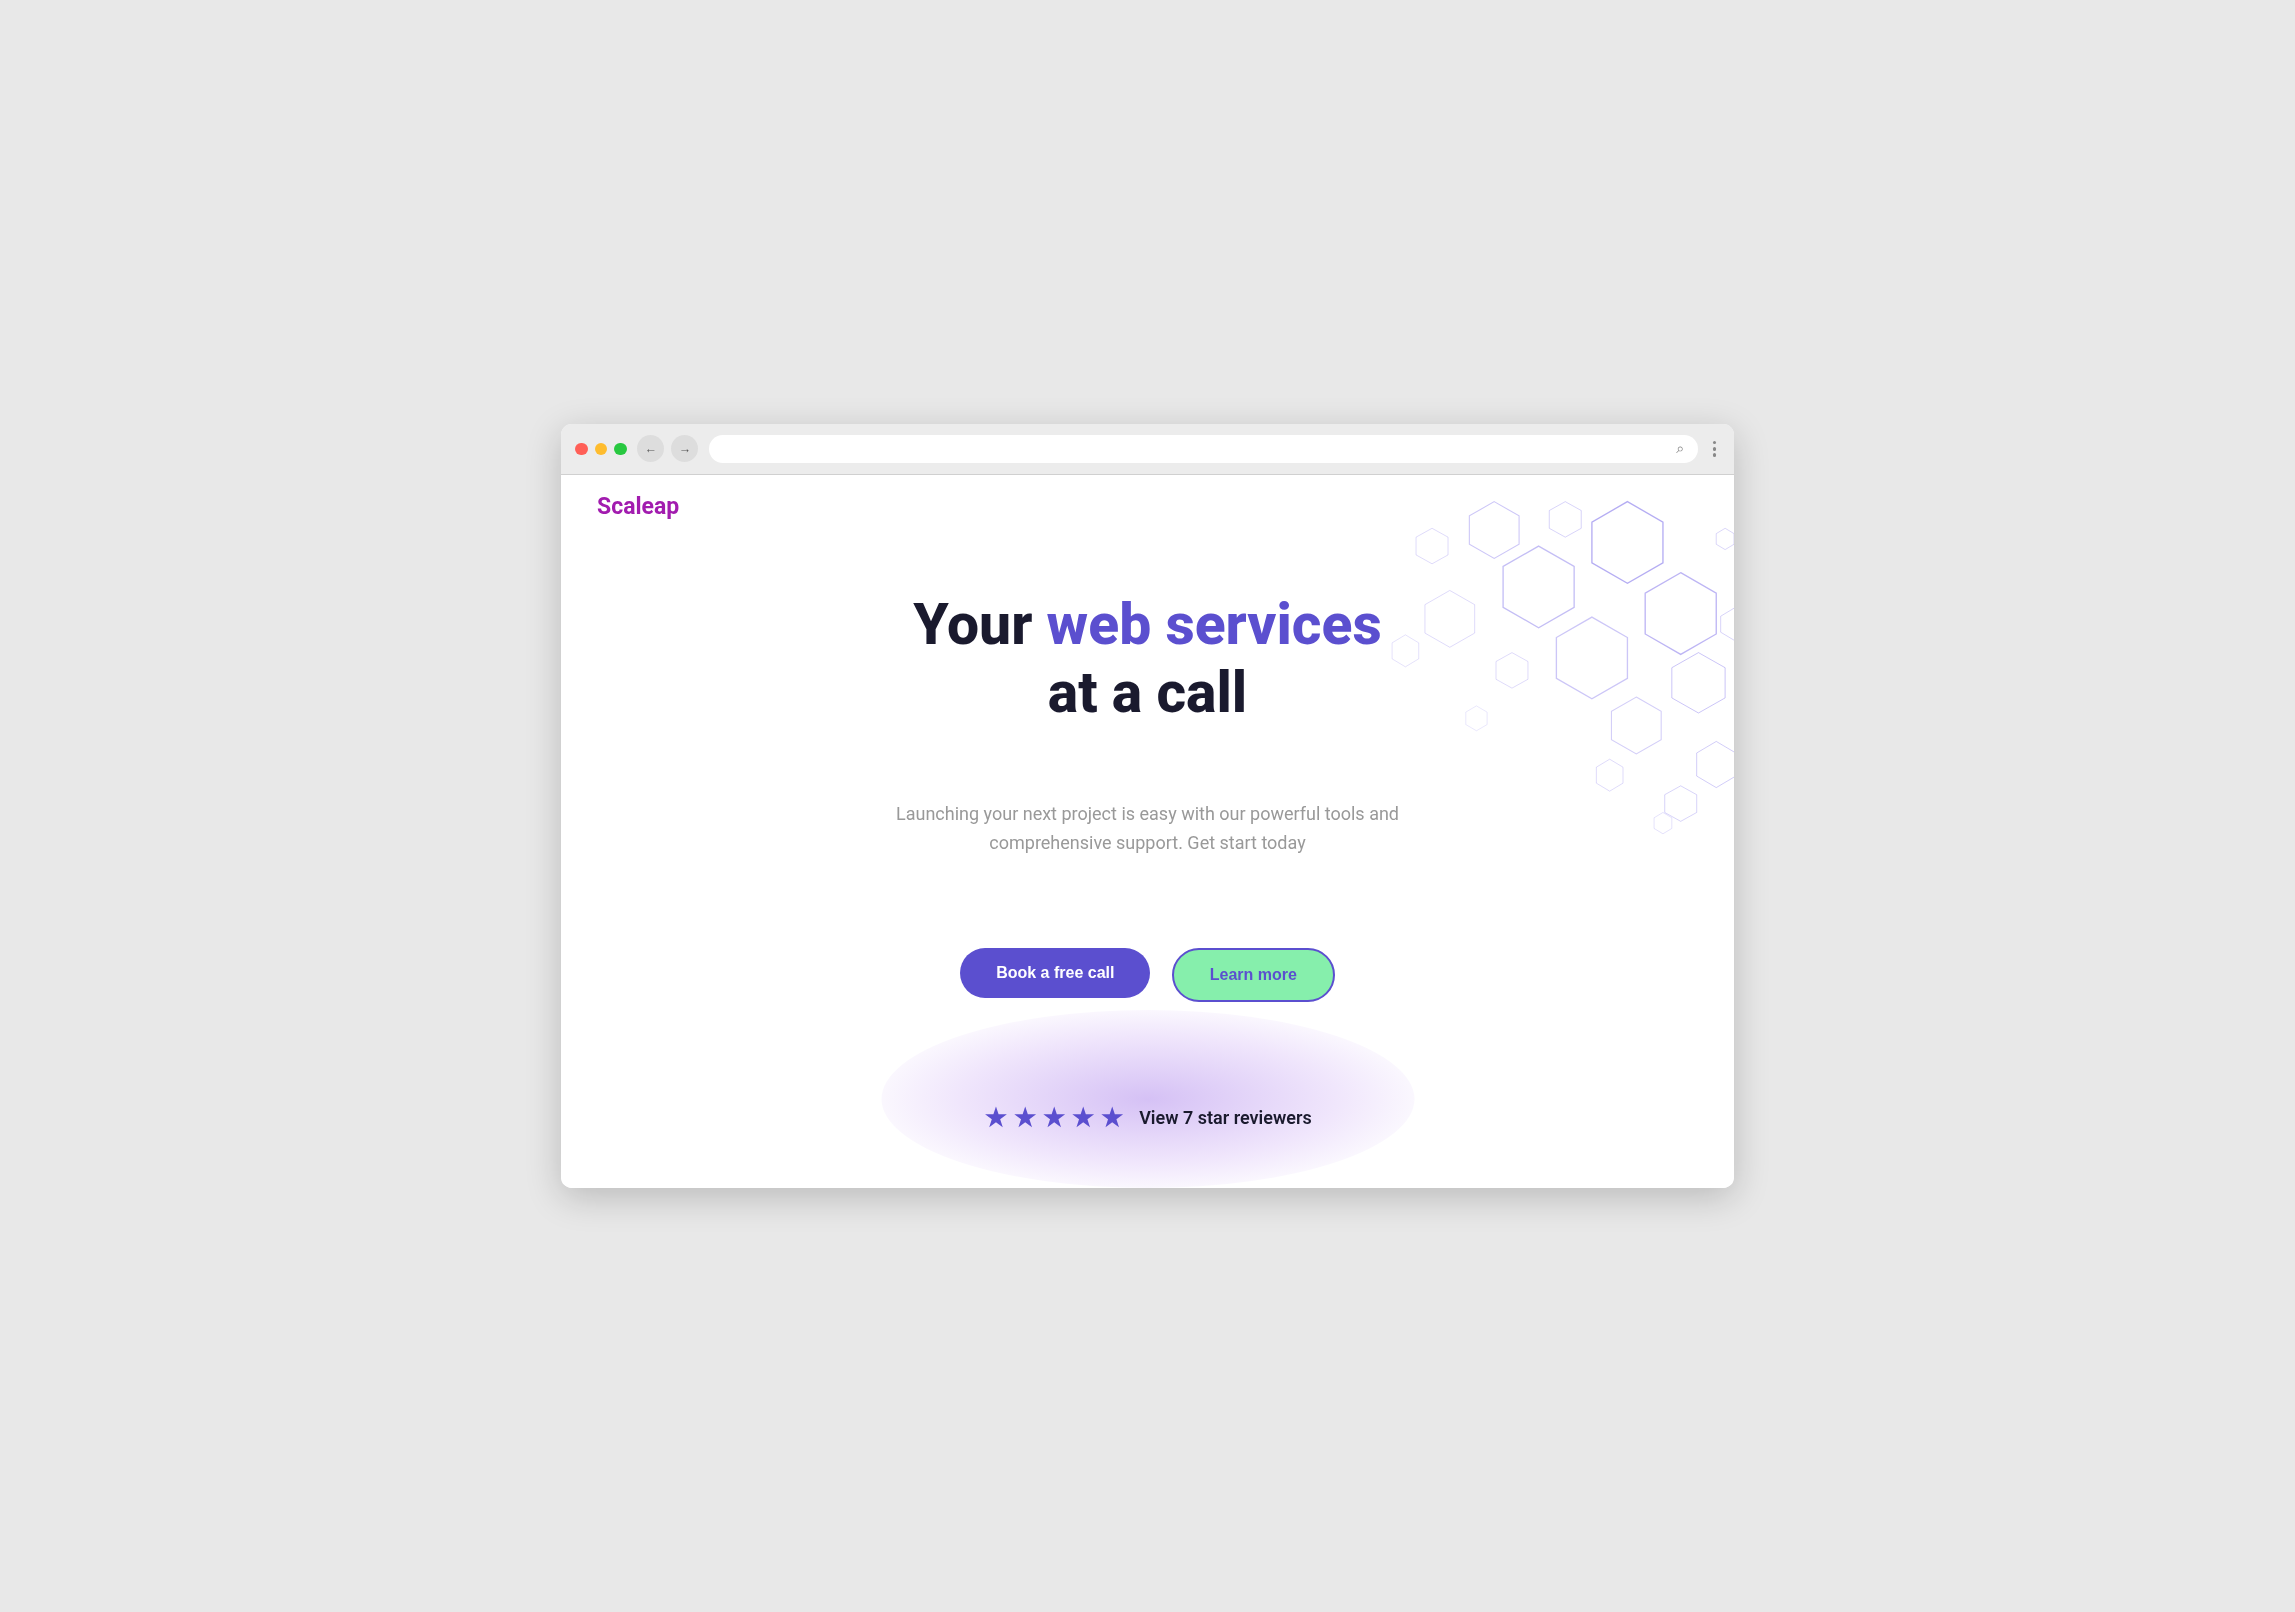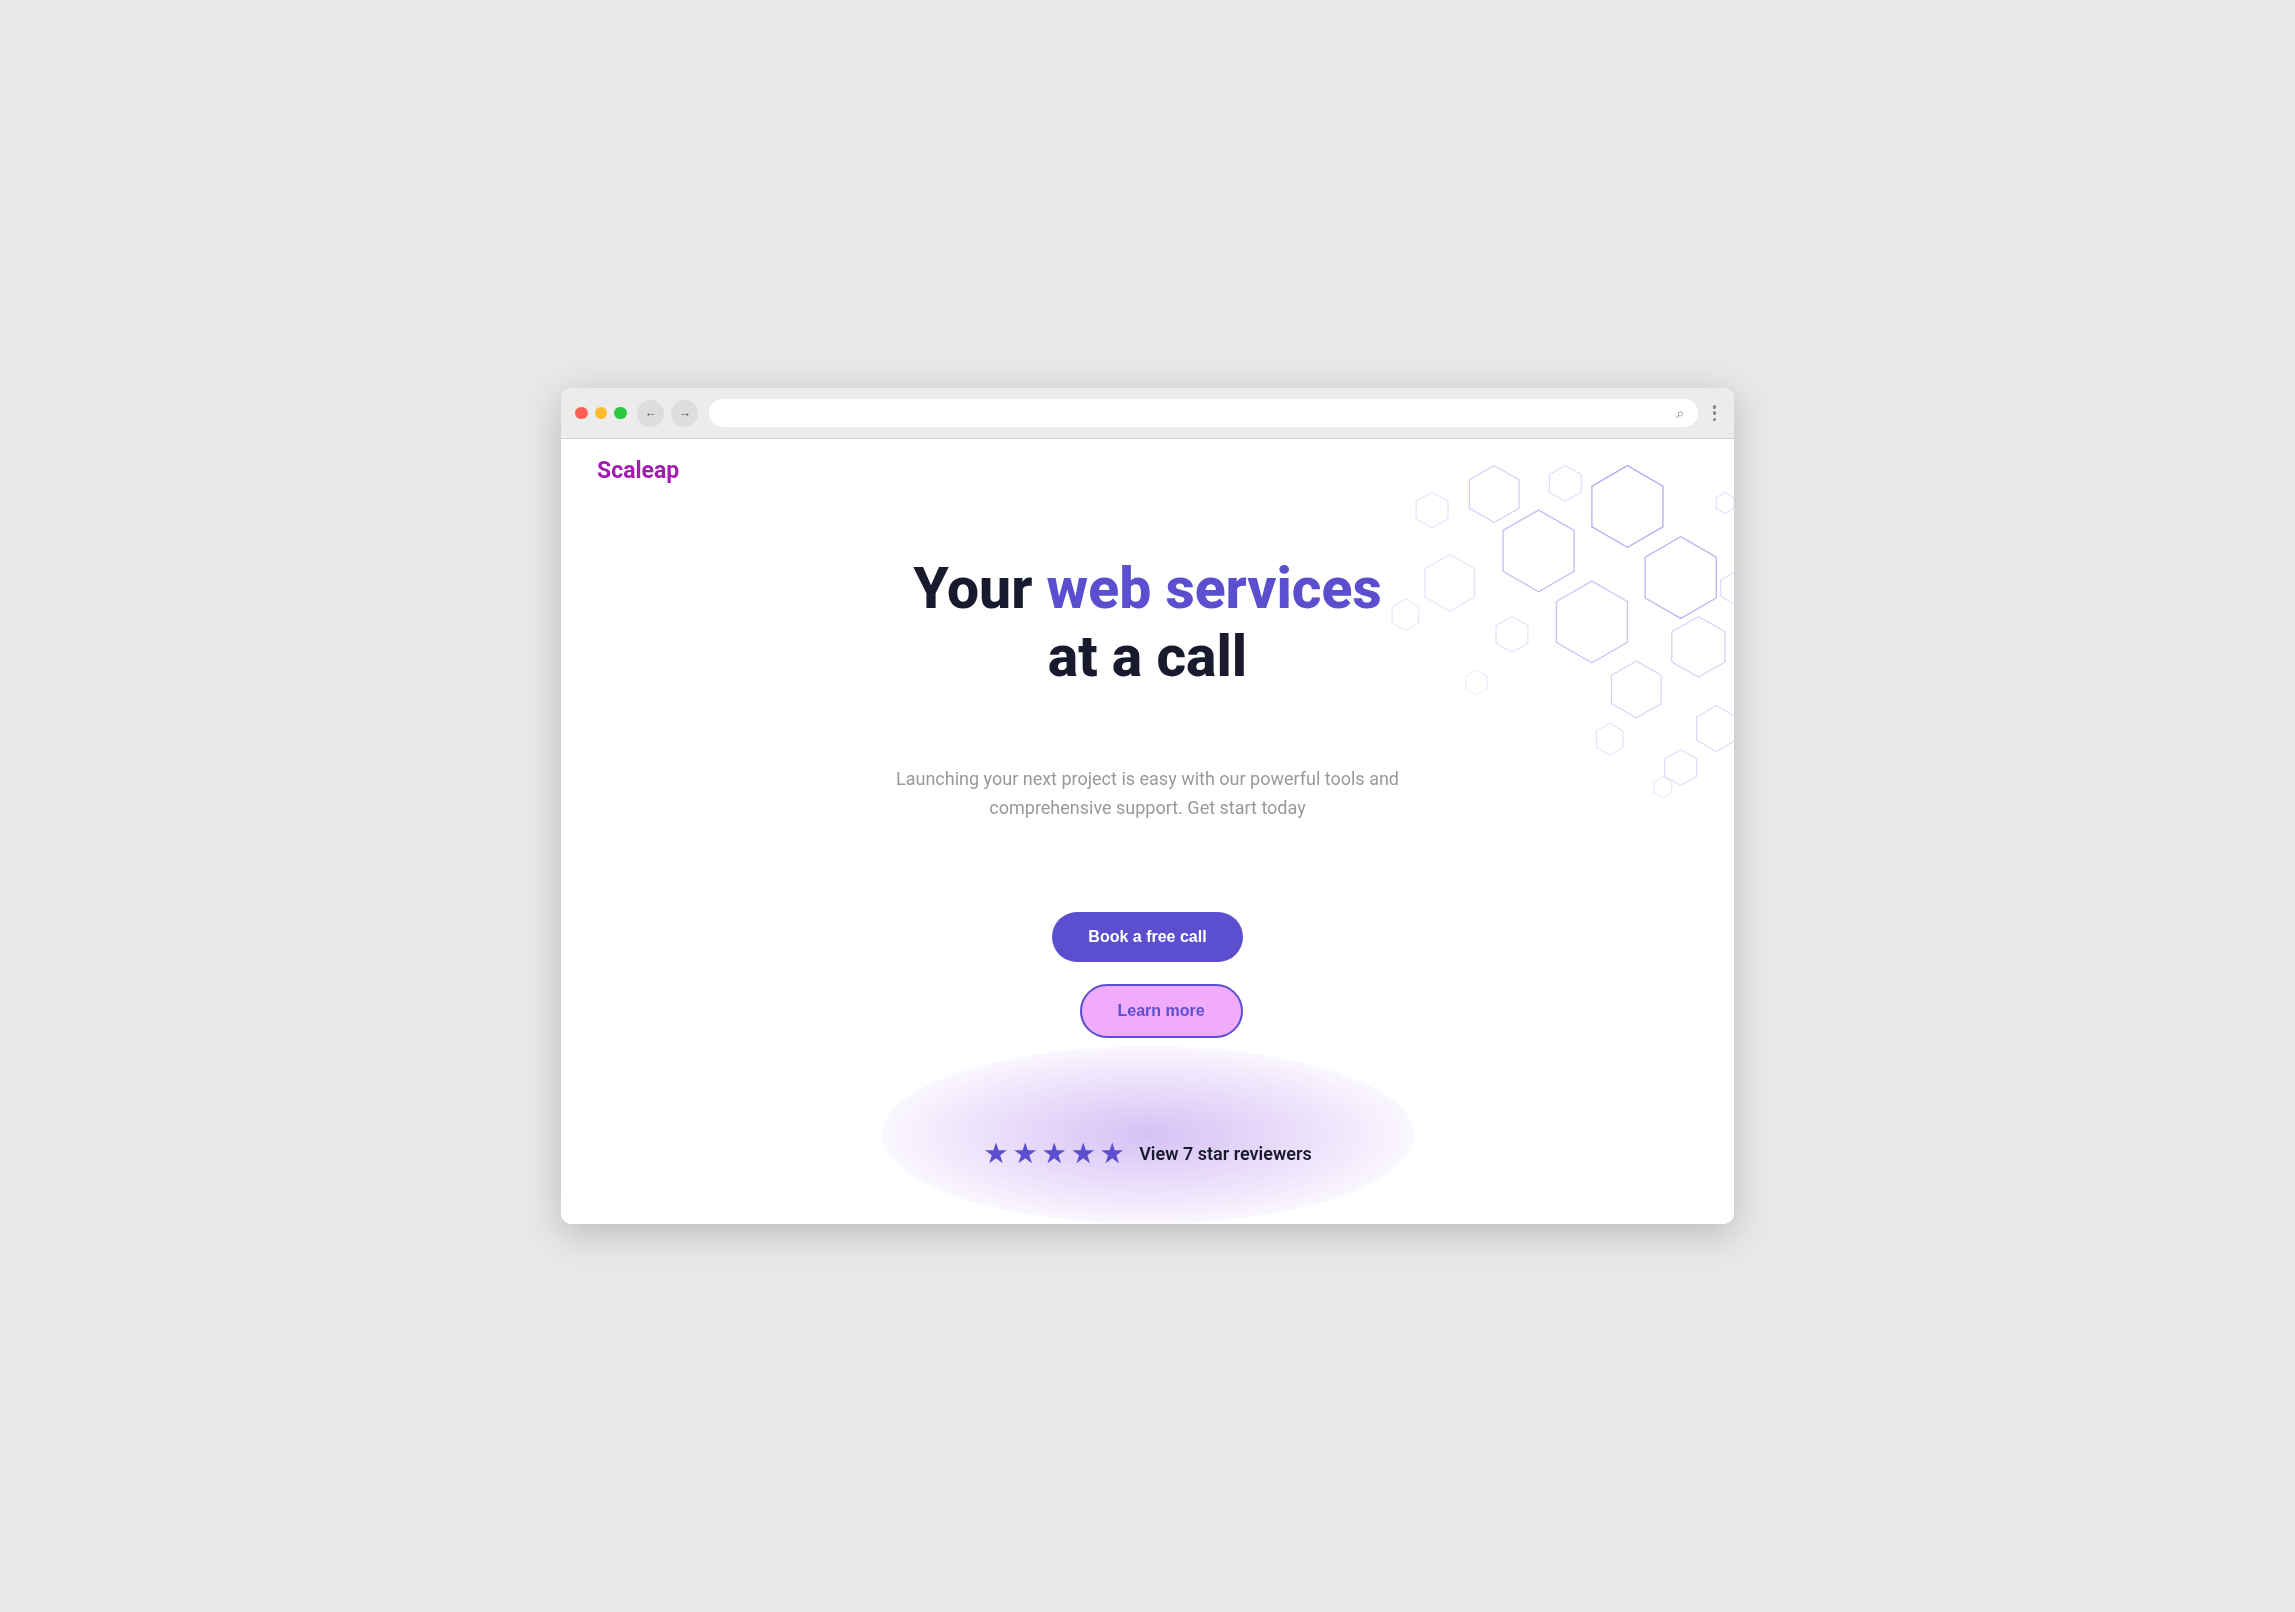--- a/index.html
+++ b/index.html
@@ -150,39 +150,38 @@
       color: #999;
       line-height: 1.6;
       max-width: 551px;
       margin-bottom: 44px;
       text-align: center;
     }
 
     .cta-buttons {
       display: flex;
       gap: 21.3px;
-      align-items: flex-end;
+      align-items: flex-start;
       margin-bottom: 53px;
-      flex-direction: column;
     }
 
     .btn-primary {
       background: #5b4fcf;
       color: white;
       border: none;
       padding: 16px 36px;
       border-radius: 44px;
       font-size: 16px;
       font-weight: 600;
       cursor: pointer;
       transition: background 0.2s;
     }
 
     .btn-secondary {
-      background: #f0abfc;
+      background: #86efac;
       color: #5b4fcf;
       border: 2.2px solid #5b4fcf;
       padding: 16px 36px;
       border-radius: 44px;
       font-size: 16px;
       font-weight: 600;
       cursor: pointer;
       transition: background 0.2s;
     }
 

